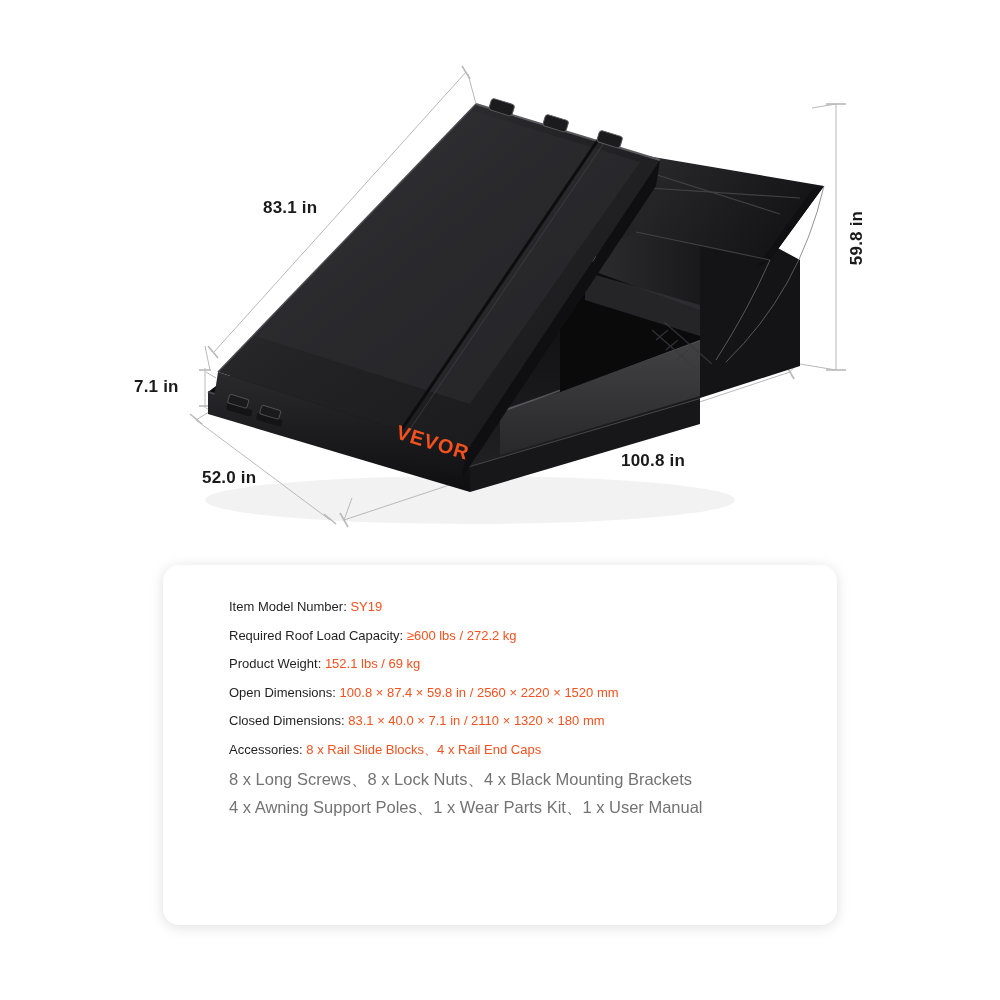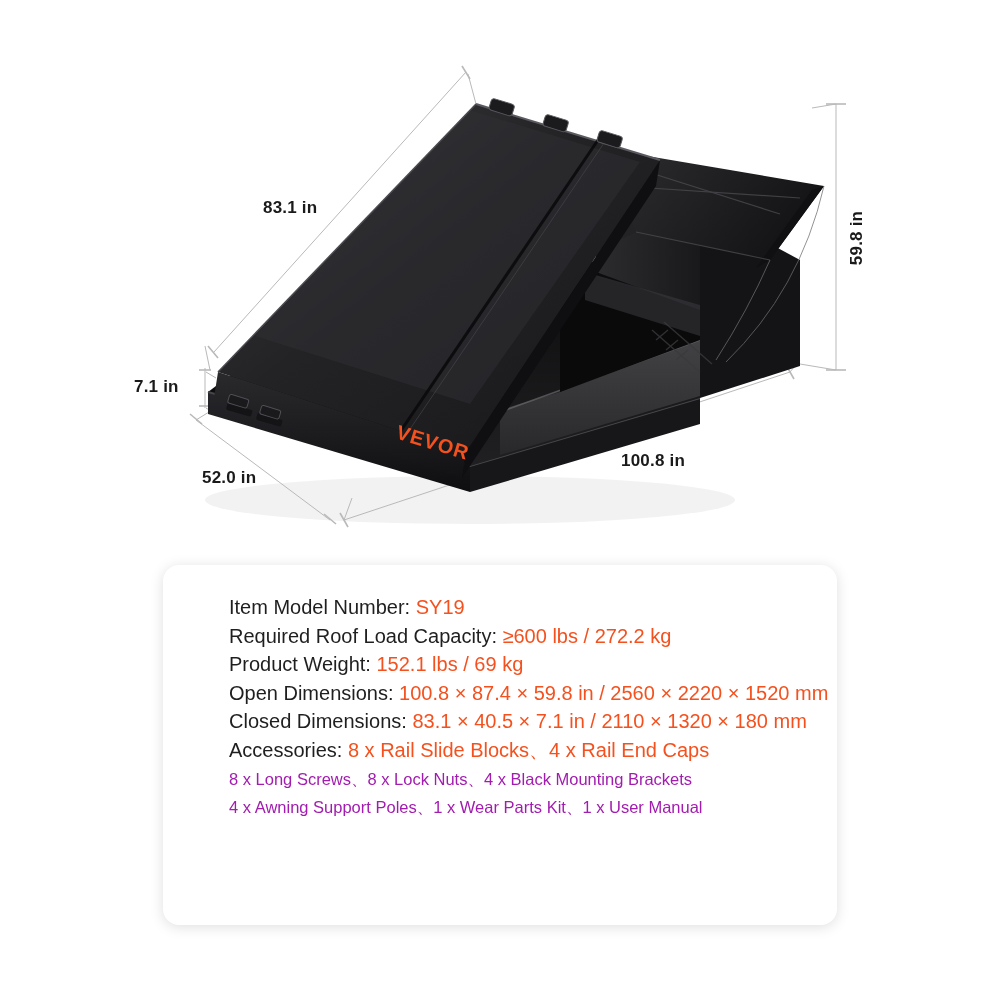--- a/index.html
+++ b/index.html
@@ -41,31 +41,31 @@
   #spec-card {
     position: absolute;
     left: 163px; top: 565px;
     width: 674px; height: 360px;
     background: #ffffff;
     border-radius: 16px;
     box-shadow: 0 2px 14px rgba(0,0,0,0.13);
     padding: 28px 30px 20px 66px;
   }
   .spec-row {
-    font-size: 20px;
+    font-size: 13px;
     line-height: 28.6px;
     color: #1a1a1a;
     white-space: nowrap;
   }
   .spec-label { color: #1f1f1f; }
   .spec-value { color: #f4511e; }
   .acc-line {
     font-size: 16.5px;
     line-height: 28.6px;
-    color: #a21caf;
+    color: #737373;
     white-space: nowrap;
   }
 </style>
 </head>
 <body>
 
 <div id="page">
 
   <div id="illustration">
     <svg width="1000" height="560" viewBox="0 0 1000 560" xmlns="http://www.w3.org/2000/svg">
@@ -240,21 +240,21 @@
       <span class="spec-value">152.1 lbs / 69 kg</span>
     </div>
 
     <div class="spec-row">
       <span class="spec-label">Open Dimensions:</span>
       <span class="spec-value">100.8 × 87.4 × 59.8 in / 2560 × 2220 × 1520 mm</span>
     </div>
 
     <div class="spec-row">
       <span class="spec-label">Closed Dimensions:</span>
-      <span class="spec-value">83.1 × 40.5 × 7.1 in / 2110 × 1320 × 180 mm</span>
+      <span class="spec-value">83.1 × 40.0 × 7.1 in / 2110 × 1320 × 180 mm</span>
     </div>
 
     <div class="spec-row">
       <span class="spec-label">Accessories:</span>
       <span class="spec-value">8 x Rail Slide Blocks、4 x Rail End Caps</span>
     </div>
 
     <div class="acc-line">8 x Long Screws、8 x Lock Nuts、4 x Black Mounting Brackets</div>
     <div class="acc-line">4 x Awning Support Poles、1 x Wear Parts Kit、1 x User Manual</div>
   </div>

